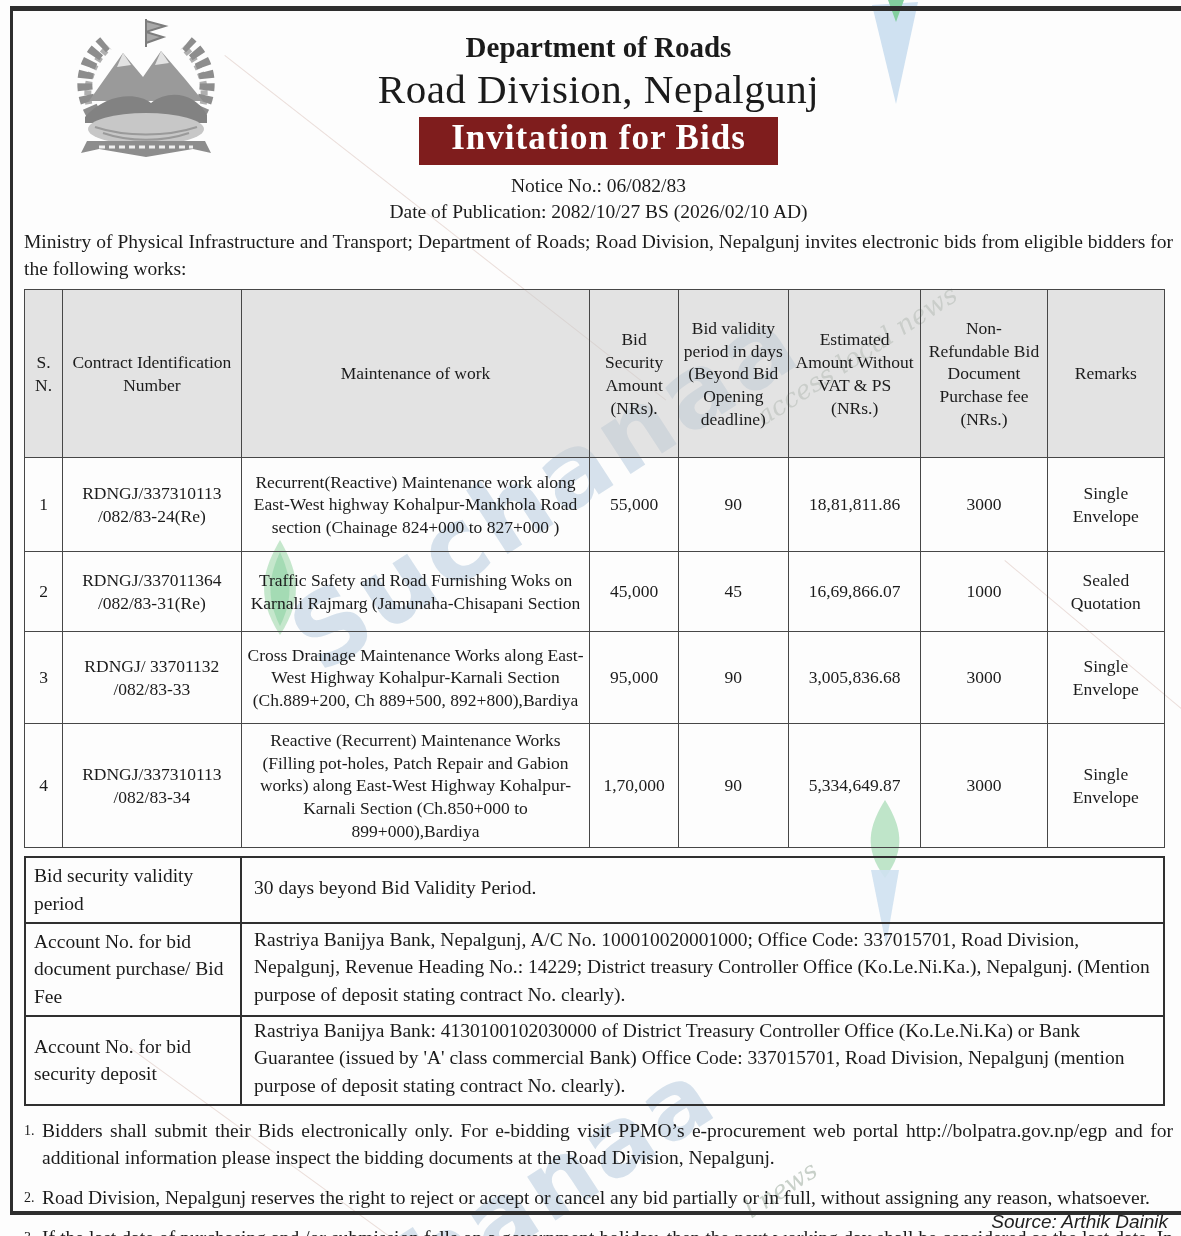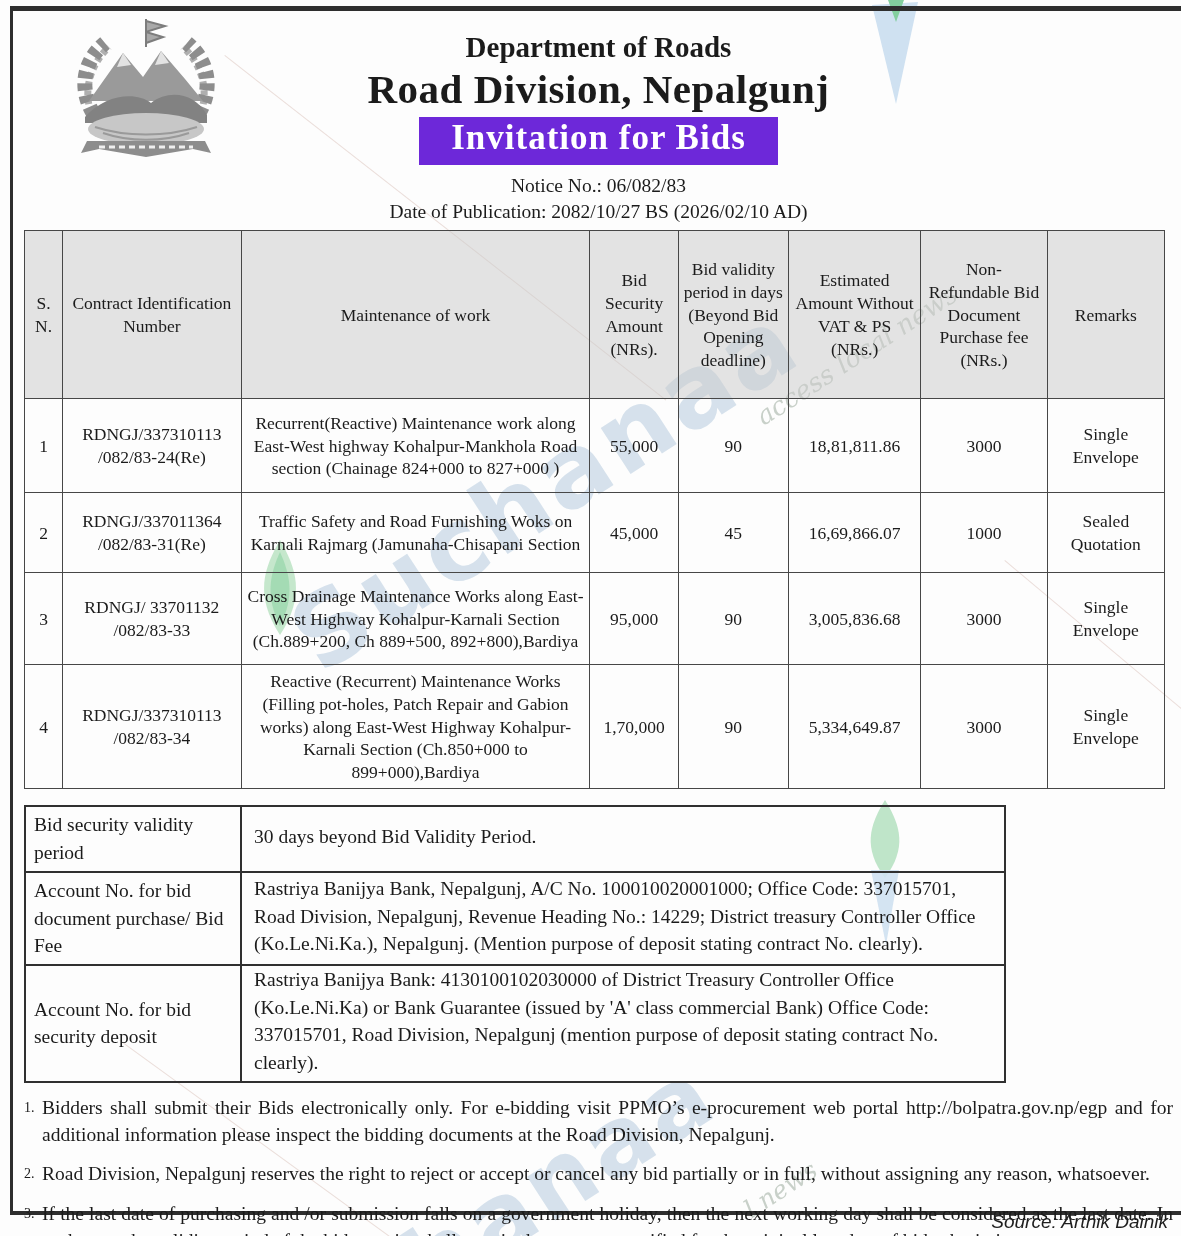--- a/index.html
+++ b/index.html
@@ -16,40 +16,40 @@
   .deco{position:absolute;}
 
   
   .frame{position:absolute;left:10px;top:6px;width:1149px;height:1196px;
          border:3px solid #2e2e2e;border-top-width:5px;border-bottom-width:4px;
          padding:4px 11px 0 11px;z-index:1;box-sizing:content-box;}
 
   
   .logo{position:absolute;left:52px;top:6px;width:162px;height:146px;}
   .hdr-dept{margin:16px 0 0;text-align:center;font-size:29px;font-weight:bold;}
-  .hdr-div{margin:1px 0 4px;text-align:center;font-size:41px;font-weight:bold;letter-spacing:.5px;}
+  .hdr-div{margin:1px 0 4px;text-align:center;font-size:41px;font-weight:normal;letter-spacing:.5px;}
   .banner-wrap{text-align:center;margin:2px 0 8px;}
-  .banner{display:inline-block;background:#6d28d9;color:#ffffff;font-size:35px;font-weight:bold;
+  .banner{display:inline-block;background:#7f1d1d;color:#ffffff;font-size:35px;font-weight:bold;
           padding:1px 32px 7px;letter-spacing:1px;}
   .notice-line{text-align:center;font-size:19.5px;line-height:1.32;}
   .intro{font-size:19.5px;line-height:1.38;margin-top:5px;text-align:justify;}
 
   
   table{border-collapse:collapse;}
   .bids{width:1141px;margin-top:6px;table-layout:fixed;}
   .bids th,.bids td{border:1.5px solid #474747;text-align:center;vertical-align:middle;
                     font-size:17.5px;line-height:1.3;padding:2px 5px;font-weight:normal;
                     overflow:hidden;}
   .bids th{background:rgba(203,203,203,.52);}
   .c-sn{width:38px;} .c-cid{width:178px;} .c-desc{width:348px;} .c-sec{width:88px;}
   .c-val{width:110px;} .c-est{width:132px;} .c-doc{width:126px;} .c-rem{width:117px;}
   .rh{height:168px;} .r1{height:94px;} .r2{height:80px;} .r3{height:92px;} .r4{height:124px;}
 
   
-  .info{width:982px;margin-top:16px;table-layout:fixed;}
+  .info{width:1141px;margin-top:8px;table-layout:fixed;}
   .info td{border:2.5px solid #303030;font-size:19.5px;line-height:1.42;vertical-align:middle;}
   .info .lbl{width:200px;text-align:left;padding:4px 6px 4px 8px;}
   .info .val{text-align:left;padding:0 12px 4px 12px;}
   .ir1{height:52px;} .ir2{height:80px;} .ir3{height:86px;}
 
   
   .notes{margin-top:12px;}
   .note{display:flex;margin-bottom:13px;}
   .note-num{flex:none;width:18px;font-size:14px;padding-top:5px;text-align:left;}
   .note-text{font-size:19.5px;line-height:1.38;text-align:justify;}
@@ -120,20 +120,21 @@
 
     <div class="hdr-dept">Department of Roads</div>
     <div class="hdr-div">Road Division, Nepalgunj</div>
 
     <div class="banner-wrap">
       <span class="banner">Invitation for Bids</span>
     </div>
 
     <div class="notice-line">Notice No.: 06/082/83</div>
     <div class="notice-line">Date of Publication: 2082/10/27 BS (2026/02/10 AD)</div>
+    <div class="intro">Ministry of Physical Infrastructure and Transport; Department of Roads; Road Division, Nepalgunj invites electronic bids from eligible bidders for the following works:</div>
 
     <table class="bids">
       <colgroup>
         <col class="c-sn">
           <col class="c-cid">
           <col class="c-desc">
           <col class="c-sec">
         <col class="c-val">
           <col class="c-est">
           <col class="c-doc">

